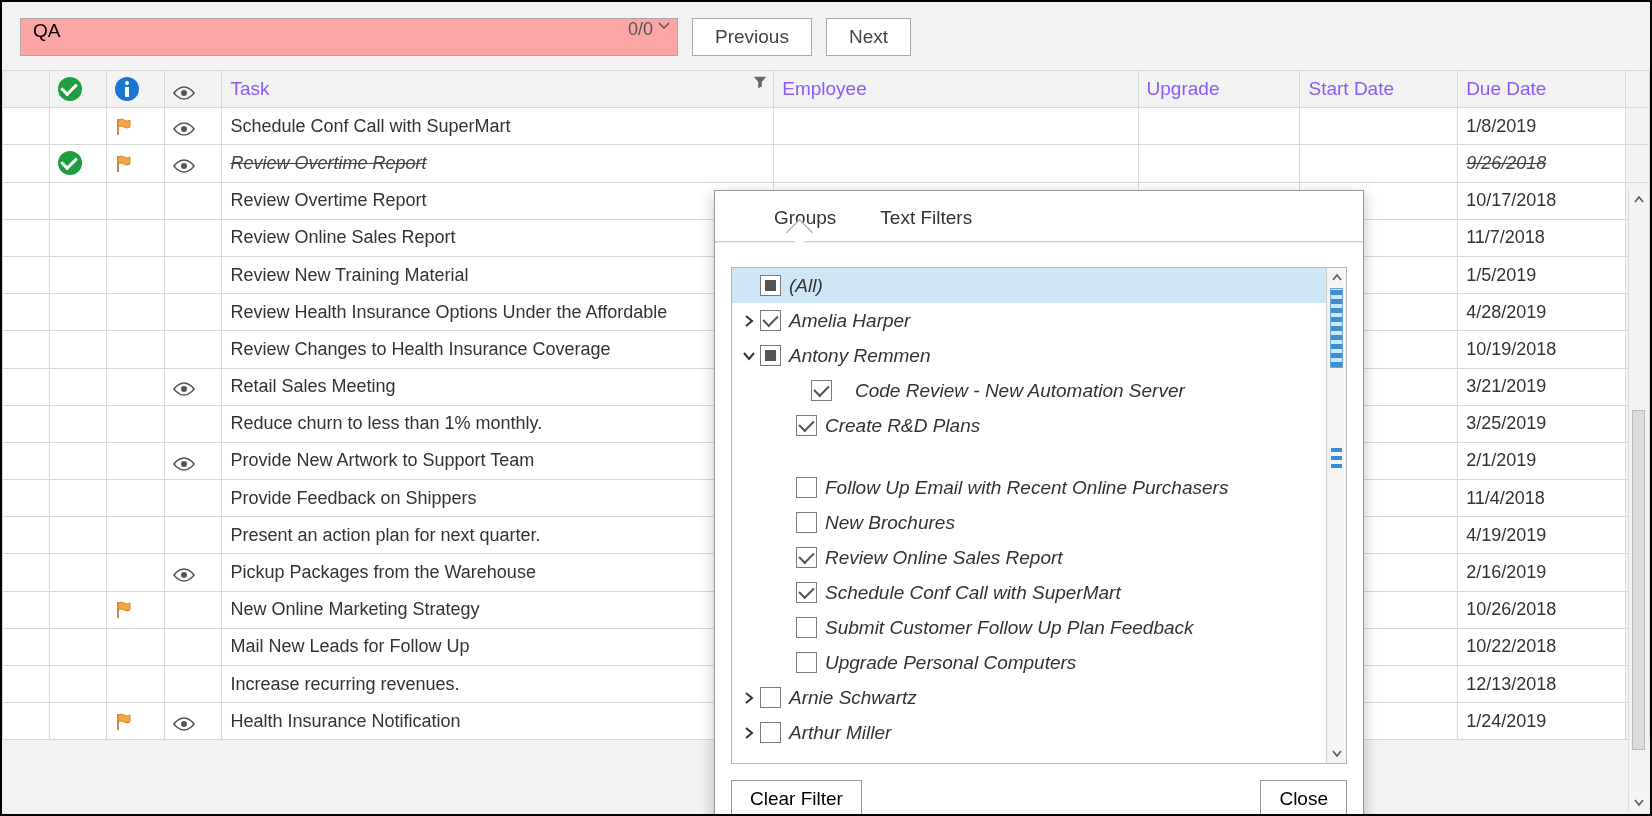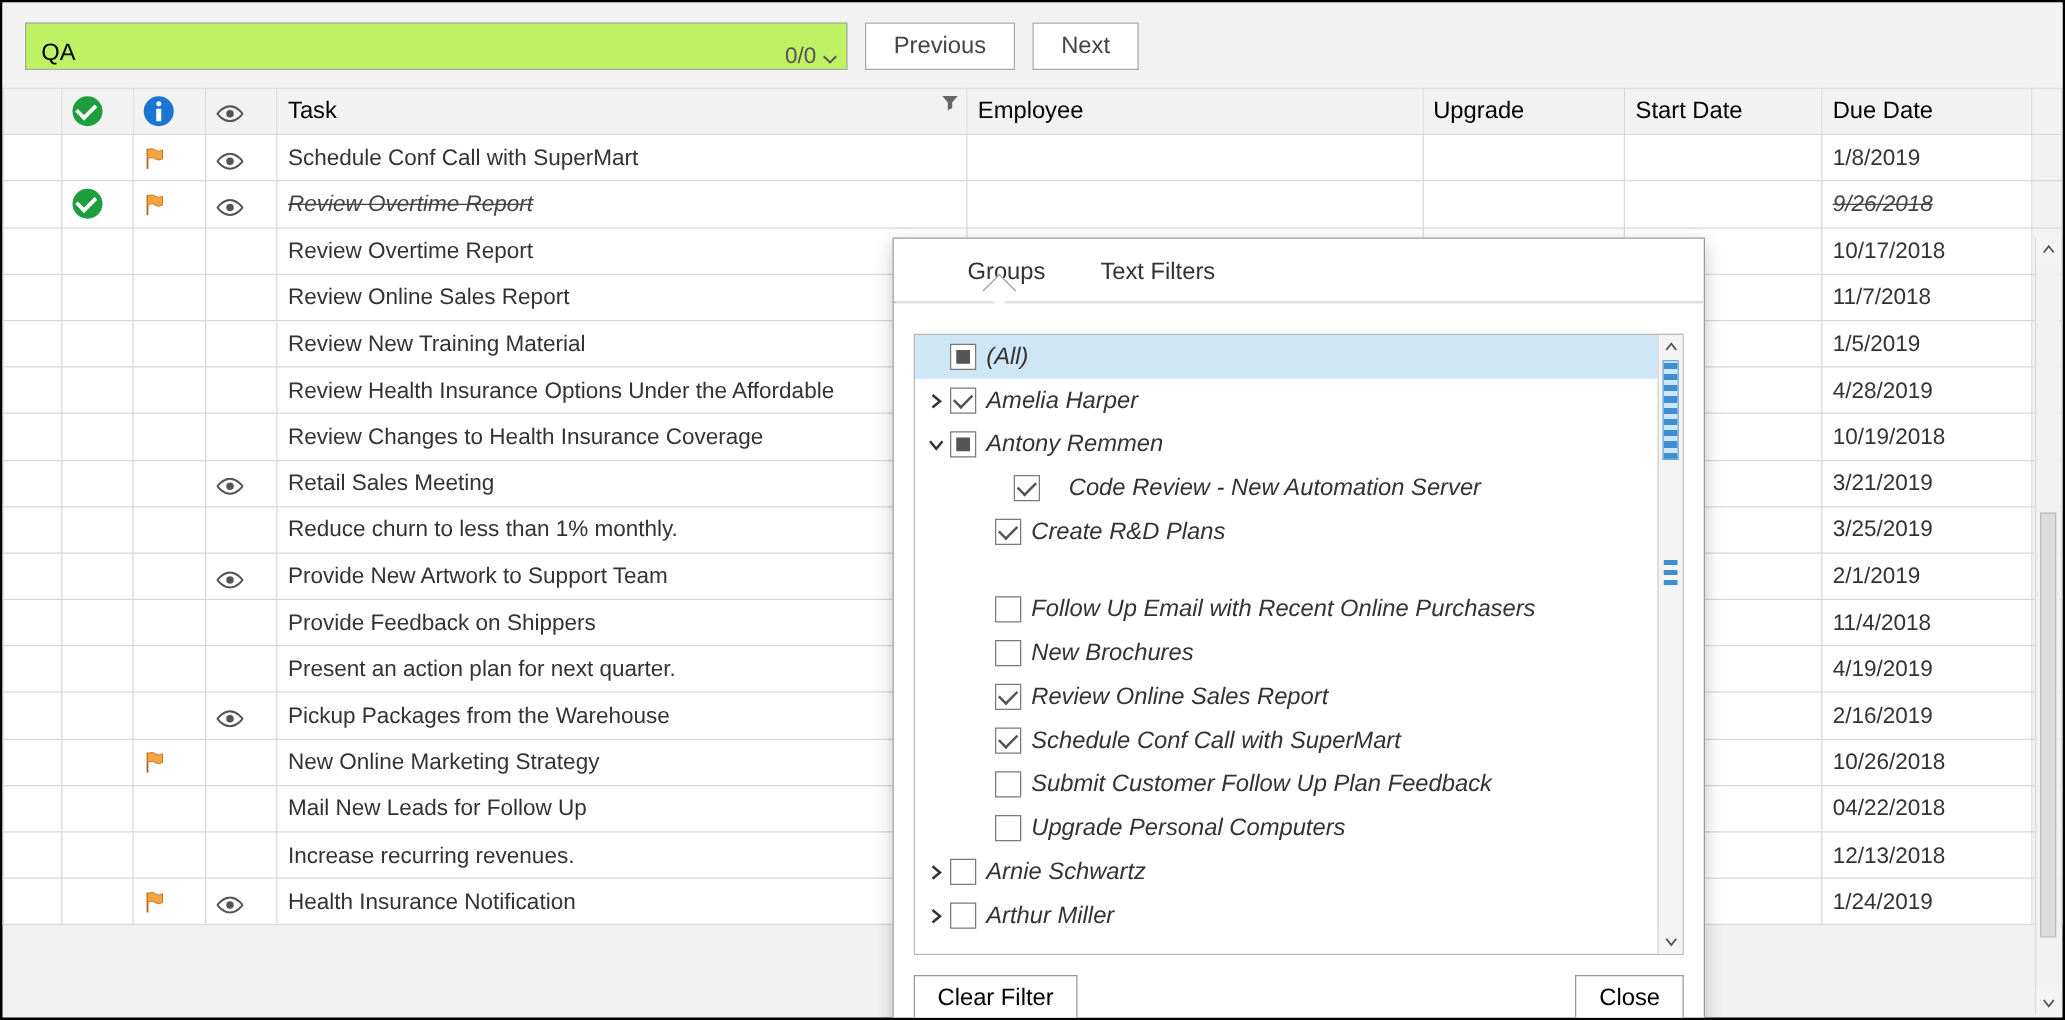--- a/index.html
+++ b/index.html
@@ -23,25 +23,25 @@
   .toolbar {
     display: flex;
     align-items: center;
     padding: 16px 18px 14px 18px;
     gap: 14px;
     background: #f2f2f2;
   }
   .search-box {
     width: 658px;
     height: 38px;
-    background: #bef264;
+    background: #fca5a5;
     border: 1px solid #aaa9a9;
     display: flex;
-    align-items: flex-end;
-    padding: 0 6px 0 10px;
+    align-items: flex-start;
+    padding: 0 6px 12px 10px;
     font-size: 19px;
   }
   .search-input {
     flex: 1;
     border: none;
     outline: none;
     font-size: 19px;
     font-family: inherit;
     background: transparent;
   }
@@ -86,21 +86,21 @@
     text-align: left;
     font-weight: normal;
     padding: 6px 8px;
     white-space: nowrap;
     overflow: hidden;
     height: 37.2px;
   }
   table.grid th {
     background: #f2f2f2;
     font-size: 19px;
-    color: #000000;
+    color: #8b5cf6;
     position: relative;
   }
   .col-margin { width: 44px; }
   .col-check  { width: 54px; text-align:center; }
   .col-flag   { width: 54px; text-align:center; }
   .col-eye    { width: 54px; text-align:center; }
   .col-task   { width: 518px; }
   .col-emp    { width: 342px; }
   .col-status { width: 152px; }
   .col-start  { width: 148px; }
@@ -550,21 +550,21 @@
           </tr>
           <tr>
             <td class="col-margin"></td>
             <td class="col-check"></td>
             <td class="col-flag"></td>
             <td class="col-eye"></td>
             <td class="col-task"><span>Mail New Leads for Follow Up</span></td>
             <td class="col-emp"></td>
             <td class="col-status"></td>
             <td class="col-start"></td>
-            <td class="col-due"><span>04/22/2018</span></td>
+            <td class="col-due"><span>10/22/2018</span></td>
             <td class="col-scroll"></td>
           </tr>
           <tr>
             <td class="col-margin"></td>
             <td class="col-check"></td>
             <td class="col-flag"></td>
             <td class="col-eye"></td>
             <td class="col-task"><span>Increase recurring revenues.</span></td>
             <td class="col-emp"></td>
             <td class="col-status"></td>

